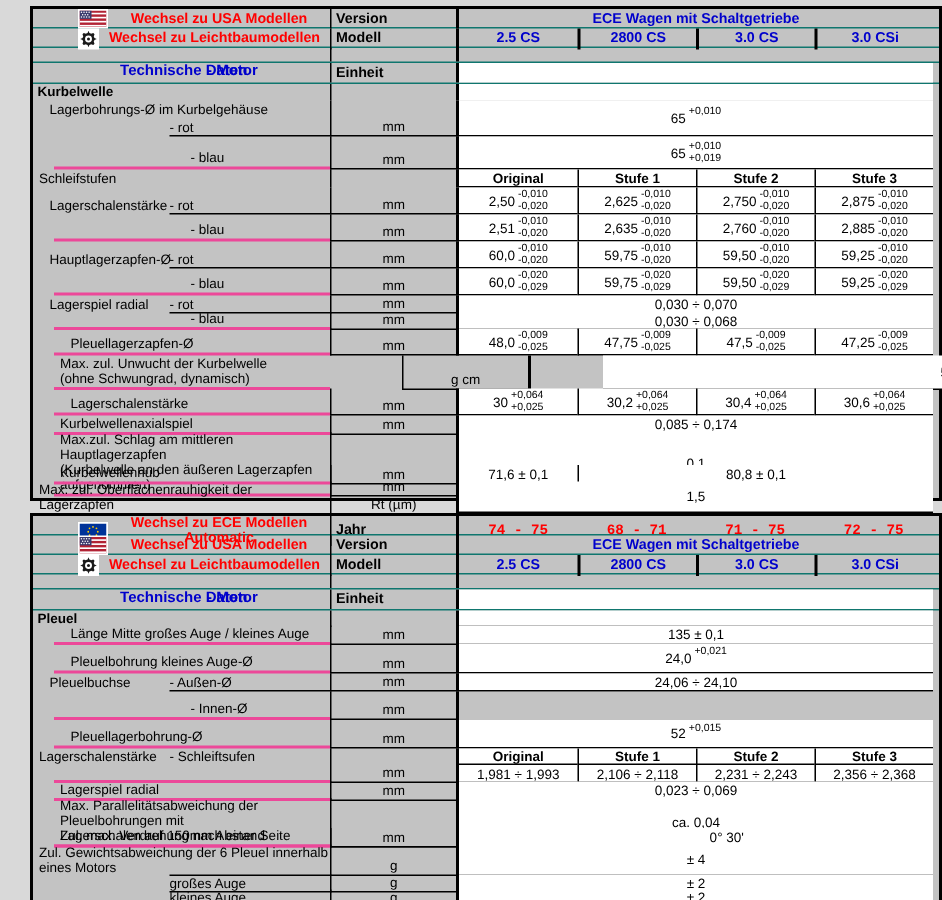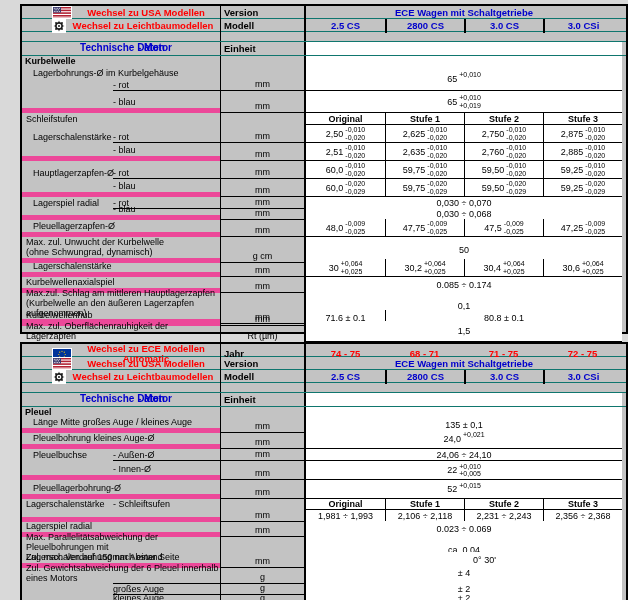--- a/index.html
+++ b/index.html
@@ -17,33 +17,33 @@
   .row{display:grid;grid-template-columns:198px 86px 79px 79px 79px 79px;box-sizing:border-box;position:relative;}
   .row *{box-sizing:border-box;}
   
   .hrow{border-bottom:1px solid #0f766e;}
   .hl{grid-column:1;display:flex;align-items:center;}
   .hl .itile{margin-left:30px;display:flex;align-items:center;justify-content:center;background:#fff;padding:1px 1px;flex:0 0 auto;}
   .hl .lbl{flex:1;text-align:center;color:#f00;font-weight:bold;font-size:9.5px;}
   .hf{grid-column:2;border-left:1px solid #000;border-right:2px solid #000;font-weight:bold;display:flex;align-items:center;padding-left:3px;font-size:9.5px;}
   .hv{display:flex;align-items:center;justify-content:center;font-weight:bold;font-size:9.5px;}
   .hv.blue{color:#0000cc;}
-  .hv.red{color:#f00;}
+  .hv.red{color:#f00;font-family:Liberation Mono, monospace;}
   .hv.blt{border-left:2px solid #000;}
   .titlemain{font-size:10px;font-weight:bold;color:#0000cc;padding-left:3px;align-self:center;}
   .titlesub{position:absolute;left:91px;font-size:10px;font-weight:bold;color:#0000cc;align-self:center;padding-left:25px;}
   
   .cl{grid-column:1;position:relative;display:flex;flex-direction:column;justify-content:flex-end;padding-bottom:1px;}
   .cl.lt{justify-content:flex-start;padding-top:1px;}
   .ll{padding-left:11px;}
   .ll.i4{padding-left:4px;}
   .ll.sec{padding-left:3px;font-weight:bold;}
   .slbl{position:absolute;left:91px;bottom:1px;}
   .cu{grid-column:2;border-left:1px solid #000;border-right:2px solid #000;display:flex;align-items:flex-end;justify-content:center;padding-bottom:1px;}
-  .ulfull .cl{border-bottom:5px solid #ec4899;}
+  .ulfull .cl{border-bottom:2px solid #ec4899;margin-left:14px;}
   .ulfull .cu,.ulsub .cu{border-bottom:1px solid #000;}
   .ulsub .cl::after{content:"";position:absolute;left:91px;right:0;bottom:0;height:1px;background:#000;}
   .cv{background:#fff;display:flex;align-items:center;justify-content:center;border-bottom:1px solid #000;}
   .cv.nvb{border-bottom:none;}
   .cv.bl{border-left:1px solid #000;}
   .cv.hd{font-weight:bold;}
   
   .tg{display:inline-flex;align-items:center;}
   .tv{font-size:9px;}
   .tt{display:flex;flex-direction:column;font-size:7px;line-height:7.5px;text-align:left;margin-left:2px;}
@@ -383,21 +383,21 @@
         <div class="cv bl" style="grid-column: 6 / span 1;">
           <span class="tg">
             <span class="tv">47,25</span>
             <span class="tt">
               <span>-0,009</span>
               <span>-0,025</span>
             </span>
           </span>
         </div>
       </div>
-      <div class="row ulfull" style="height: 22px;">
+      <div class="row ulfull" style="height: 22px; gap: 48px;">
         <div class="cl">
           <div class="ll i4">Max. zul. Unwucht der Kurbelwelle</div>
           <div class="ll i4">(ohne Schwungrad, dynamisch)</div>
         </div>
         <div class="cu">g cm</div>
         <div class="cv" style="grid-column: 3 / span 4;">50</div>
       </div>
       <div class="row ulfull" style="height: 18px;">
         <div class="cl">
           <div class="ll">Lagerschalenstärke</div>
@@ -593,29 +593,20 @@
           <span class="slbl">- Außen-Ø</span>
         </div>
         <div class="cu">mm</div>
         <div class="cv" style="grid-column: 3 / span 4;">24,06 ÷ 24,10</div>
       </div>
       <div class="row ulfull" style="height: 19px;">
         <div class="cl">
           <span class="slbl">- Innen-Ø</span>
         </div>
         <div class="cu">mm</div>
-        <div class="cv" style="grid-column: 3 / span 4;">
-          <span class="tg">
-            <span class="tv">22</span>
-            <span class="tt">
-              <span>+0,010</span>
-              <span>+0,005</span>
-            </span>
-          </span>
-        </div>
       </div>
       <div class="row ulfull" style="height: 19px;">
         <div class="cl">
           <div class="ll">Pleuellagerbohrung-Ø</div>
         </div>
         <div class="cu">mm</div>
         <div class="cv" style="grid-column: 3 / span 4;">
           <span class="tg">
             <span class="tv">52</span>
             <span class="tt up">

